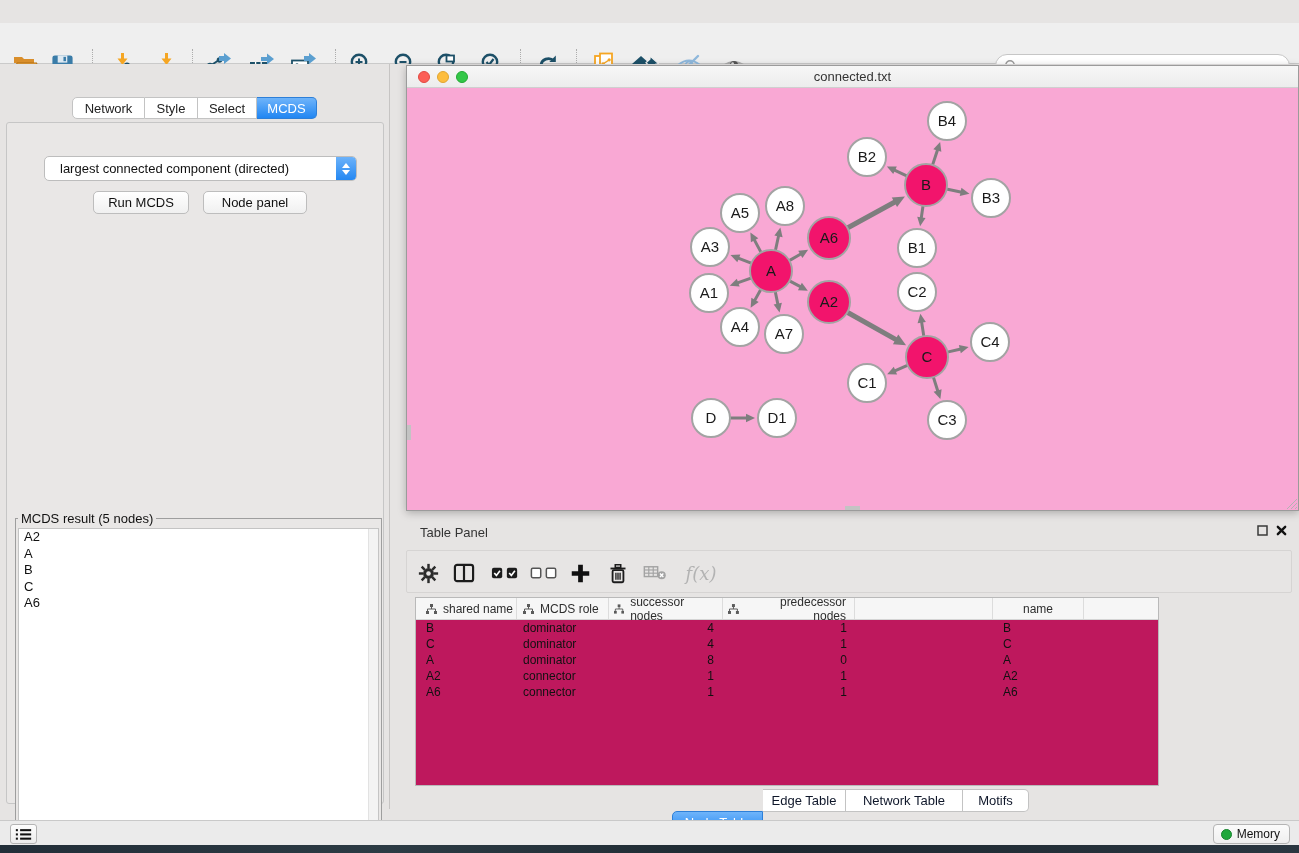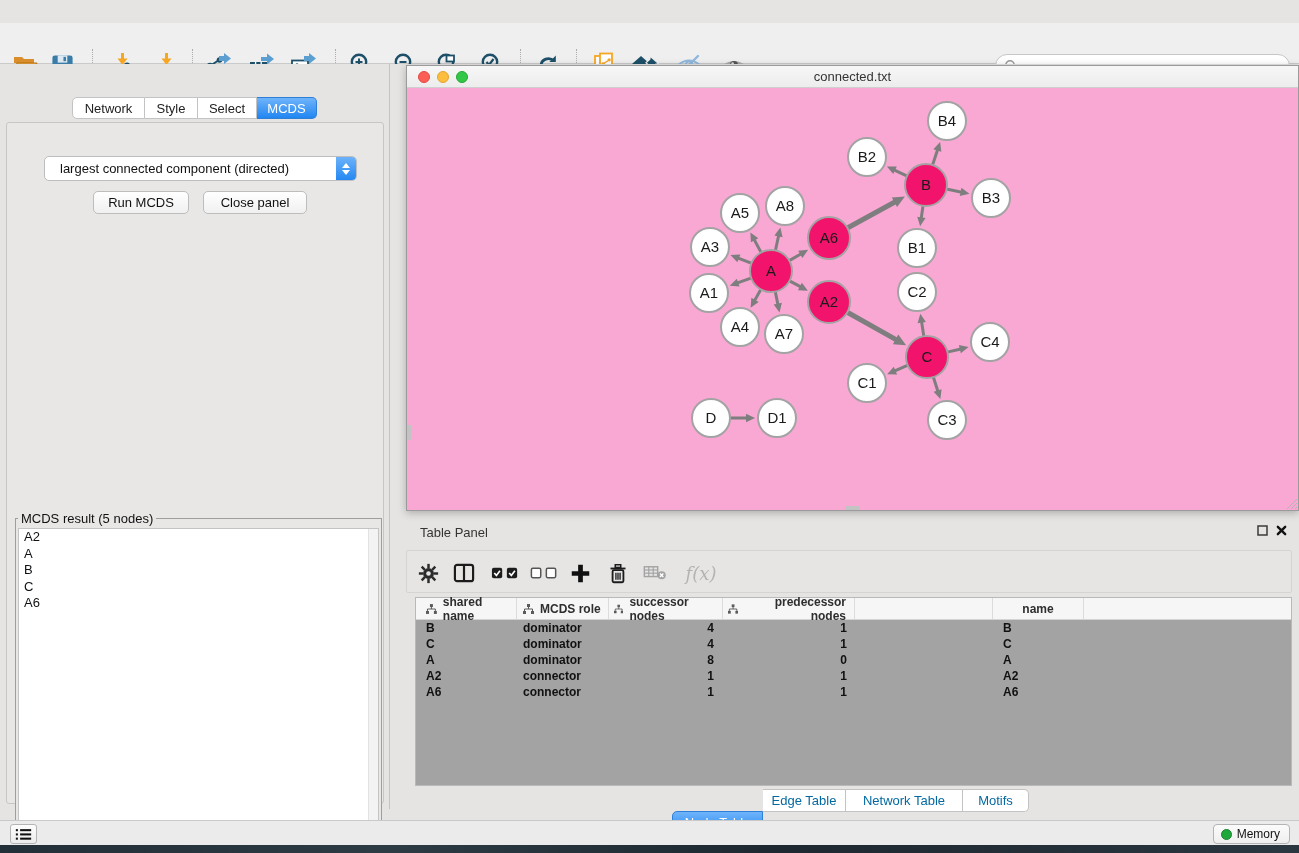--- a/index.html
+++ b/index.html
@@ -79,36 +79,36 @@
   .glabel { font-size:15px; fill:#1a1a1a; text-anchor:middle; font-family:"Liberation Sans",sans-serif; }
 
   
   .table-panel { position:absolute; left:390px; top:448px; width:909px; height:333px; }
   .tp-title { position:absolute; left:30px; top:13px; font-size:13px; color:#343434; }
   .tp-icons { position:absolute; right:12px; top:13px; display:flex; gap:8px; align-items:center; }
   .tp-toolbar { position:absolute; left:16px; top:38px; width:886px; height:43px; background:#e7e5e4;
     border:1px solid #d6d4d3; border-radius:2px; }
   .ttbtn { position:absolute; top:9px; width:26px; height:26px; display:flex; align-items:center; justify-content:center; }
   .fx { font-family:"DejaVu Serif", serif; font-style:italic; font-size:18px; color:#b3b3b3; }
-  .ttable { position:absolute; left:25px; top:85px; width:877px; height:189px; background:#a3a3a3; border:1px solid #b9b9b9;font-weight:bold; }
+  .ttable { position:absolute; left:25px; top:85px; width:744px; height:189px; background:#be185d; border:1px solid #b9b9b9; }
   .thead { display:flex; height:22px; background:#f6f6f6; border-bottom:1px solid #d4d4d4; }
   .hcell { display:flex; align-items:center; gap:6px; font-size:12px; color:#2e2e2e;
     border-right:1px solid #dcdcdc; padding-left:5px; }
   .hcell.center { justify-content:center; padding-left:0; }
   .trow { display:flex; height:16px; }
   .tcell { font-size:12px; color:#111; line-height:16px; white-space:nowrap; overflow:hidden; }
   .c0 { width:101px; padding-left:10px; }
   .c1 { width:92px;  padding-left:6px; }
   .c2 { width:114px; text-align:right; padding-right:9px; }
   .c3 { width:132px; text-align:right; padding-right:8px; }
   .c4 { width:138px; }
   .c5 { width:91px;  padding-left:10px; }
   .c6 { flex:1; border-right:none !important; }
   .bottom-tabs { position:absolute; left:282px; top:277px; display:flex; }
-  .bt { height:23px; background:#fff; border:1px solid #c3c3c3; border-left:none; font-size:13px; color:#0369a1;
+  .bt { height:23px; background:#fff; border:1px solid #c3c3c3; border-left:none; font-size:13px; color:#0f172a;
     display:flex; align-items:center; justify-content:center; }
   .bt.first { border-left:1px solid #c3c3c3; border-radius:5px 0 0 5px; }
   .bt.last { border-radius:0 5px 5px 0; }
   .bt.active { background:linear-gradient(#6fb4fa,#2186f2); color:#fff; border-color:#2d7fd8;margin-top:22px; }
 
   
   .status-bar { position:absolute; left:0; top:820px; width:1299px; height:25px; background:#ebebeb; border-top:1px solid #c9c9c9; }
   .list-btn { position:absolute; left:10px; top:3px; width:27px; height:20px; background:linear-gradient(#fdfdfd,#ececec);
     border:1px solid #b4b4b4; border-radius:3px; display:flex; align-items:center; justify-content:center; }
   .memory-btn { position:absolute; right:9px; top:3px; height:20px; padding:0 9px 0 7px; background:linear-gradient(#fbfbfb,#efefef);
@@ -295,21 +295,21 @@
       <div class="cp-content">
         <div class="combo">
           <span class="combo-value">largest connected component (directed)</span>
           <span class="combo-step">
               <span class="up"></span>
               <span class="dn"></span>
             </span>
         </div>
         <div class="btn-row">
           <div class="mac-btn btn-run">Run MCDS</div>
-          <div class="mac-btn btn-close">Close panel</div>
+          <div class="mac-btn btn-close">Node panel</div>
         </div>
         <fieldset class="mcds-fieldset">
           <legend>MCDS result (5 nodes)</legend>
           <div style="position:relative;height:100%;">
             <div class="mcds-list">
 
             <div class="mcds-item">A2</div>
                 <div class="mcds-item">A</div>
                 <div class="mcds-item">B</div>
                 <div class="mcds-item">C</div>

